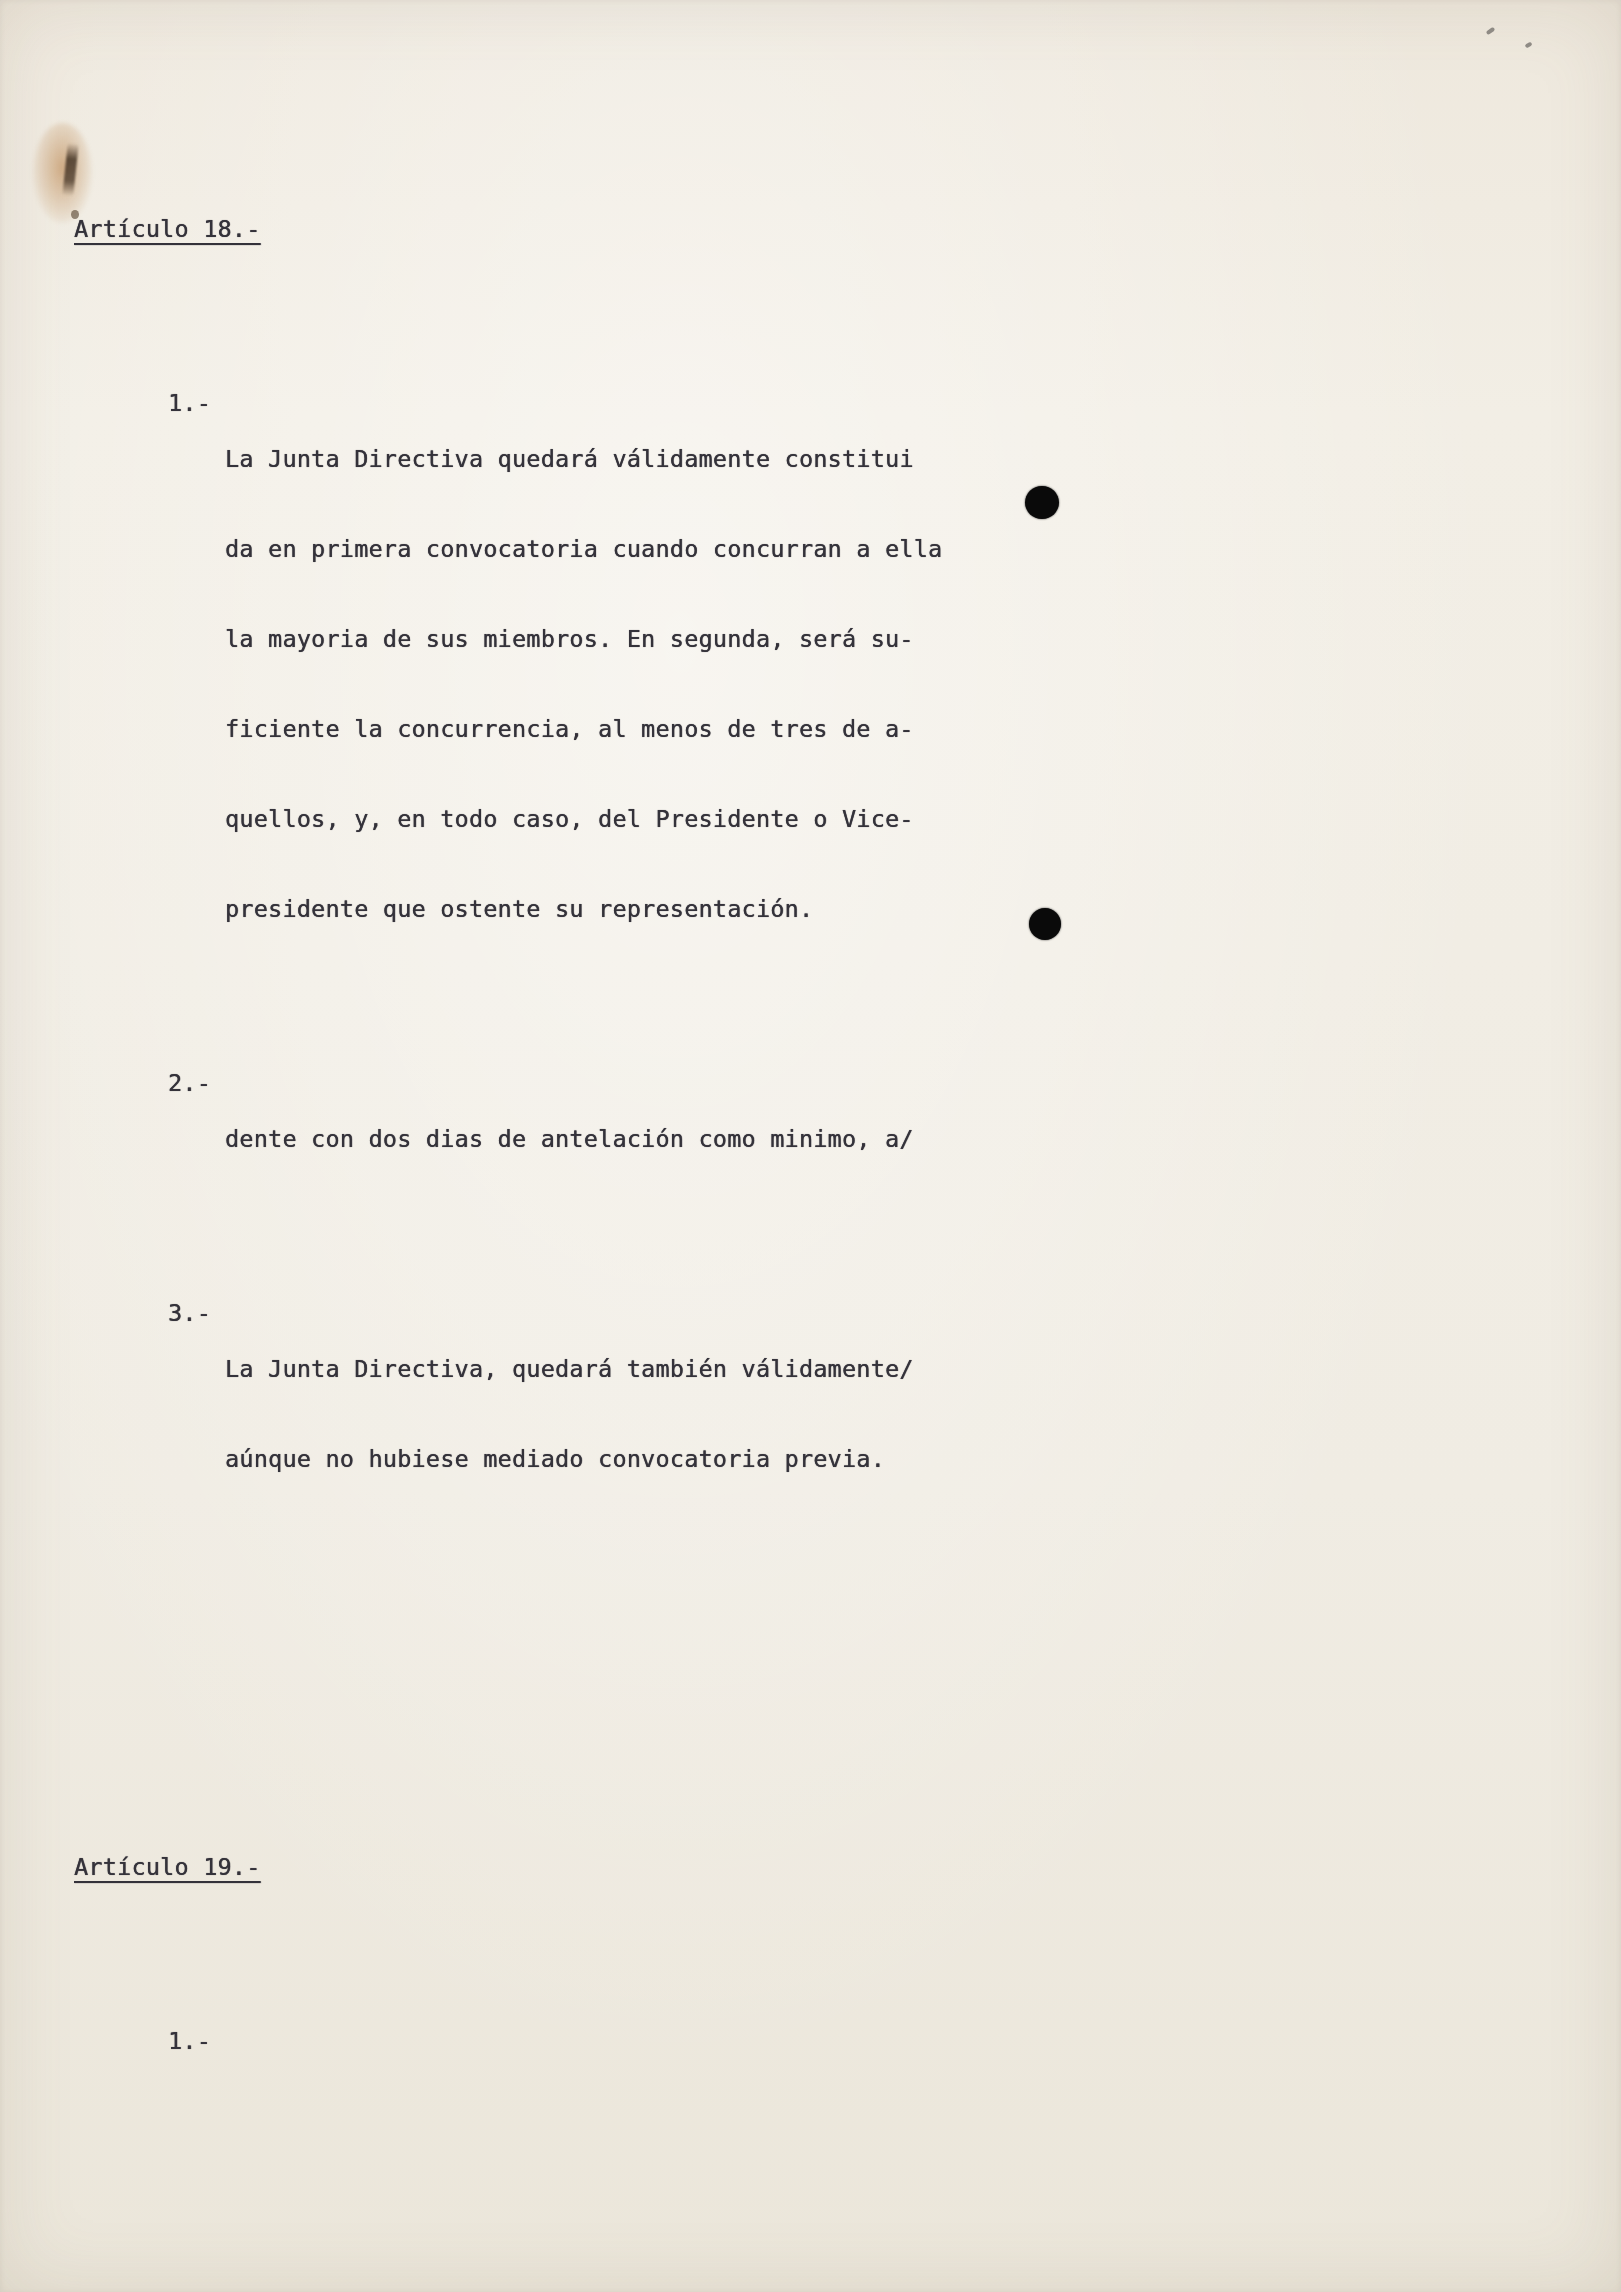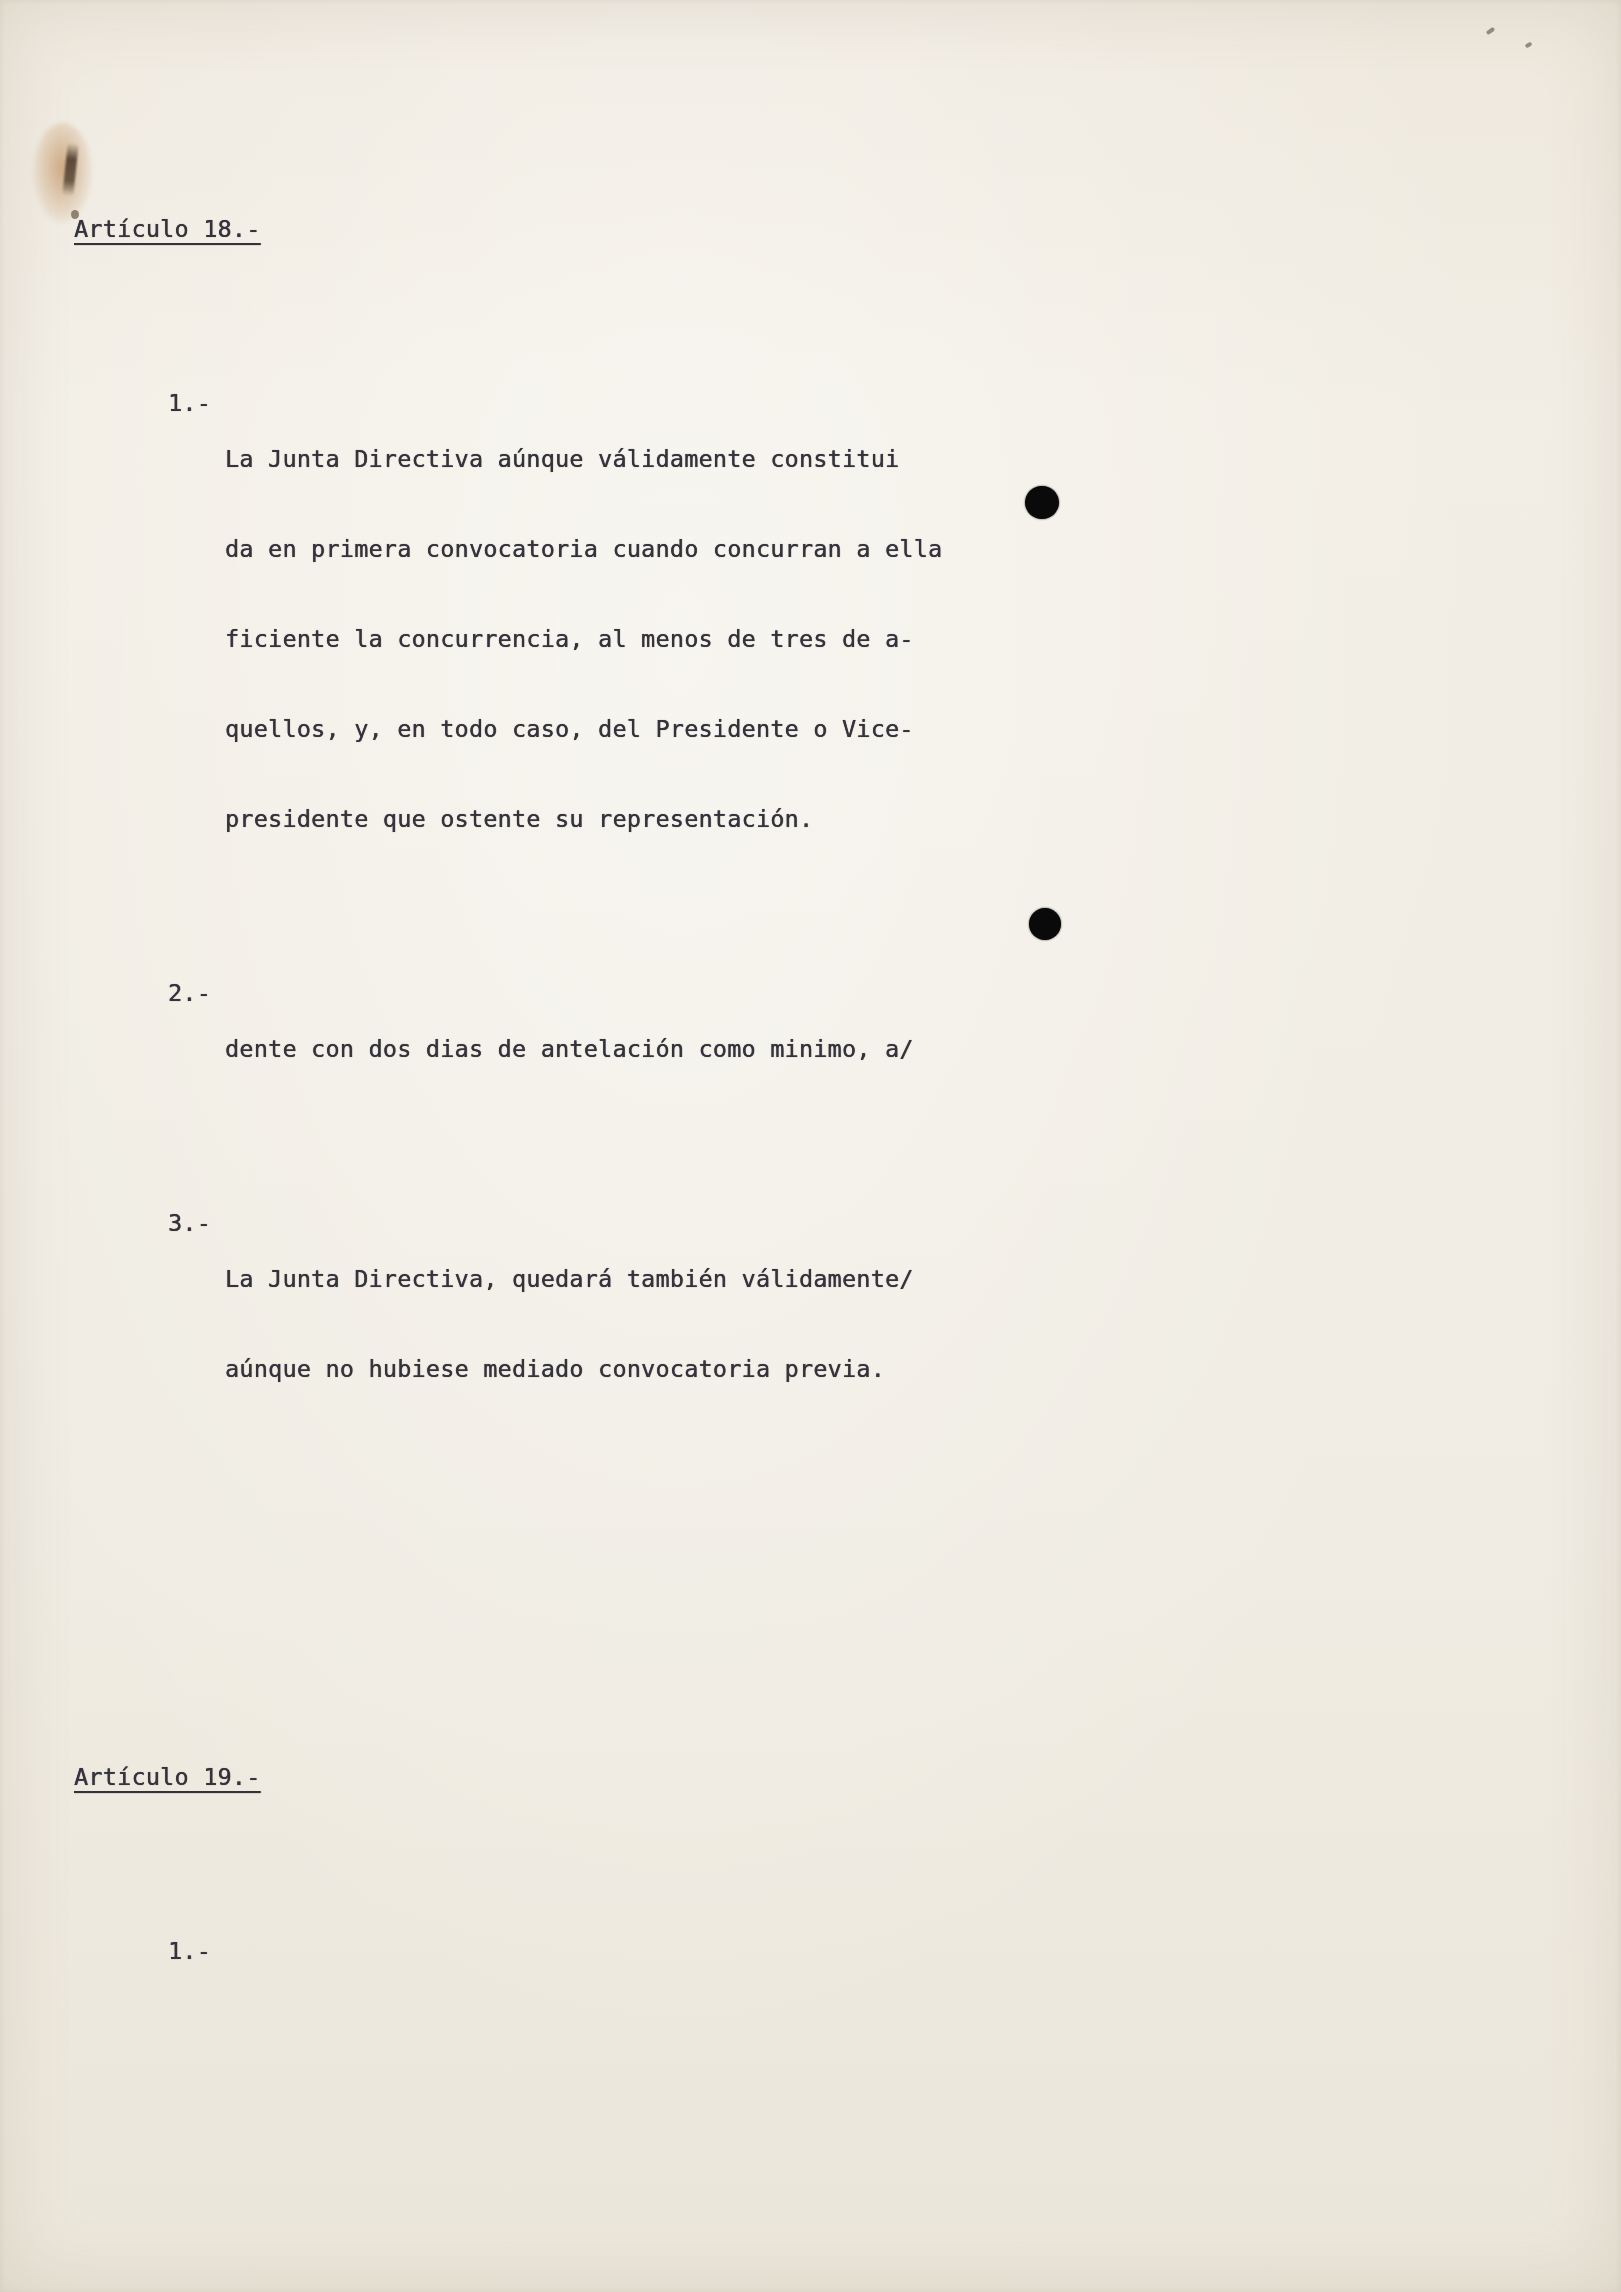--- a/index.html
+++ b/index.html
@@ -75,22 +75,23 @@
   <div class="content">
 
     
     <section class="article a18">
       <div class="heading-line"><h2 class="heading">Artículo 18.-</h2></div>
       <div class="items">
 
         <div class="item">
           <span class="num">1.-</span>
           <div class="lines">
-            <div class="line"><span>La Junta Directiva aúnque válidamente constit</span><span class="u-tail">ui</span></div>
+            <div class="line"><span>La Junta Directiva quedará válidamente constit</span><span class="u-tail">ui</span></div>
             <div class="line">da en primera convocatoria cuando concurran a ella</div>
+            <div class="line">la mayoria de sus miembros. En segunda, será su-</div>
             <div class="line">ficiente la concurrencia, al menos de tres de a-</div>
             <div class="line">quellos, y, en todo caso, del Presidente o Vice-</div>
             <div class="line">presidente que ostente su representación.</div>
           </div>
         </div>
 
         <div class="item">
           <span class="num">2.-</span>
           <div class="lines">
             <div class="line">dente con dos dias de antelación como minimo, a/</div>

